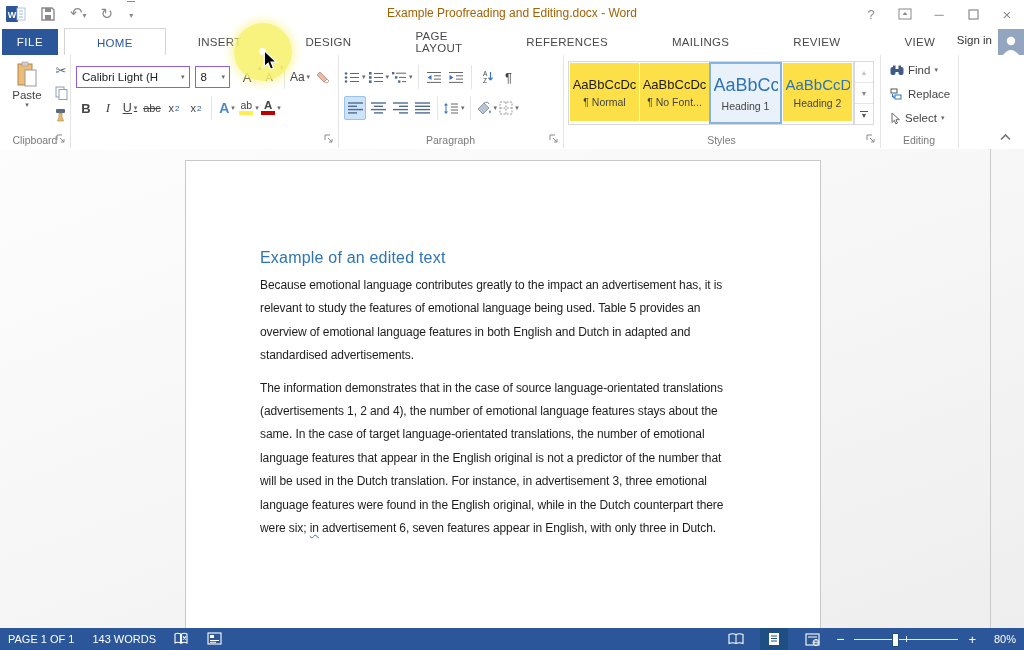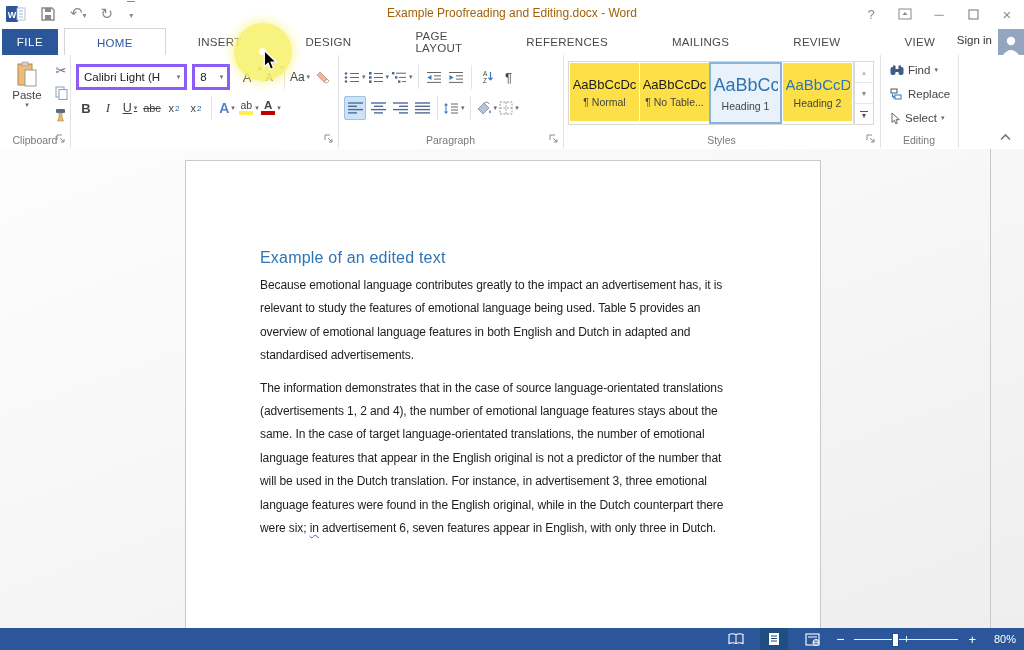--- a/index.html
+++ b/index.html
@@ -33,21 +33,21 @@
   .row2{top:41px;height:24px;}
   .ib{display:flex;align-items:center;justify-content:center;min-width:20px;height:22px;color:#444;font-size:12px;gap:1px;border-radius:2px;}
   .ib .dd{font-size:7px;color:#6a6a6a;margin-left:1px;}
   .ib.active{background:#cde3f7;border:1px solid #9cc2e5;}
   
   .paste{position:absolute;left:6px;top:6px;width:42px;height:76px;display:flex;flex-direction:column;align-items:center;font-size:11.5px;color:#444;}
   .paste .dd{font-size:7px;color:#6a6a6a;}
   .minicol{position:absolute;left:52px;top:8px;display:flex;flex-direction:column;gap:7px;align-items:center;}
   .minicol .ib{height:15px;min-width:18px;font-size:12px;}
   
-  .combo{display:flex;align-items:center;border:3px solid #8b5cf6;background:#fff;height:20px;font-size:11.5px;color:#222;padding:0 2px 0 5px;}
+  .combo{display:flex;align-items:center;border:1px solid #8b5cf6;background:#fff;height:20px;font-size:11.5px;color:#222;padding:0 2px 0 5px;}
   .combo .dd{font-size:7px;color:#6a6a6a;padding:0 2px;}
   .fontname{width:118px;justify-content:space-between;}
   .fontsize{width:30px;justify-content:space-between;margin-left:3px;}
   .bold{font-weight:bold;font-size:13px;}
   .ital{font-family:"Liberation Serif",serif;font-style:italic;font-size:13px;}
   .und{text-decoration:underline;font-size:12.5px;}
   .strike{text-decoration:line-through;font-size:11px;}
   .subsup{font-size:11px;}
   .subsup sub,.subsup sup{font-size:8px;color:#2b579a;}
   .effects{color:#4a86c8;font-size:14px;font-weight:bold;}
@@ -408,21 +408,21 @@
     </div>
 
     <div class="rgroup" style="left:563px;width:317px;">
       <div class="gallery">
         <div class="stitem">
           <span class="prev">AaBbCcDc</span>
           <span class="nm">¶ Normal</span>
         </div>
         <div class="stitem">
           <span class="prev">AaBbCcDc</span>
-          <span class="nm">¶ No Table...</span>
+          <span class="nm">¶ No Font...</span>
         </div>
         <div class="stitem sel">
           <span class="prev h1">AaBbCc</span>
           <span class="nm">Heading 1</span>
         </div>
         <div class="stitem">
           <span class="prev h2">AaBbCcD</span>
           <span class="nm">Heading 2</span>
         </div>
       </div>
@@ -500,20 +500,39 @@
           <div class="docline">language features that appear in the English original is not a predictor of the number that</div>
           <div class="docline">will be used in the Dutch translation. For instance, in advertisement 3, three emotional</div>
           <div class="docline">language features were found in the English original, while in the Dutch counterpart there</div>
           <div class="docline"><span>were six; </span><span class="gram">in</span><span> advertisement 6, seven features appear in English, with only three in Dutch.</span></div>
         </div>
       </div>
     </div>
   </div>
 
   <div class="statusbar">
+    <div class="sb-left">
+      <span>PAGE 1 OF 1</span>
+      <span>143 WORDS</span>
+      <span>
+        <svg width="15" height="13" viewBox="0 0 15 13">
+            <path d="M1 2 q3 -1.4 5.5 0 v9 q-2.5 -1.4 -5.5 0 z" fill="none" stroke="#fff" stroke-width="1.1"></path>
+            <path d="M13 2 q-3 -1.4 -5.5 0 v9 q2.5 -1.4 5.5 0 z" fill="none" stroke="#fff" stroke-width="1.1"></path>
+            <path d="M9 4.5 l3 3 M12 4.5 l-3 3" stroke="#fff" stroke-width="1.1"></path>
+          </svg>
+      </span>
+      <span>
+        <svg width="15" height="13" viewBox="0 0 15 13">
+            <rect x="1" y="1" width="13" height="11" fill="none" stroke="#fff" stroke-width="1.1"></rect>
+            <rect x="3" y="3" width="4" height="3" fill="#fff"></rect>
+            <line x1="3" y1="8.5" x2="12" y2="8.5" stroke="#fff"></line>
+            <line x1="3" y1="10.3" x2="9" y2="10.3" stroke="#fff"></line>
+          </svg>
+      </span>
+    </div>
     <div class="sb-right">
       <span class="viewbtn">
         <svg width="16" height="12" viewBox="0 0 16 12">
             <path d="M1 1.5 q3.5 -1.4 7 0 q3.5 -1.4 7 0 v9 q-3.5 -1.4 -7 0 q-3.5 -1.4 -7 0 z" fill="none" stroke="#fff" stroke-width="1.1"></path>
             <line x1="8" y1="1.5" x2="8" y2="10.5" stroke="#fff"></line>
           </svg>
       </span>
       <span class="viewbtn active">
         <svg width="12" height="14" viewBox="0 0 12 14">
             <rect x="1" y="1" width="10" height="12" fill="#fff"></rect>

